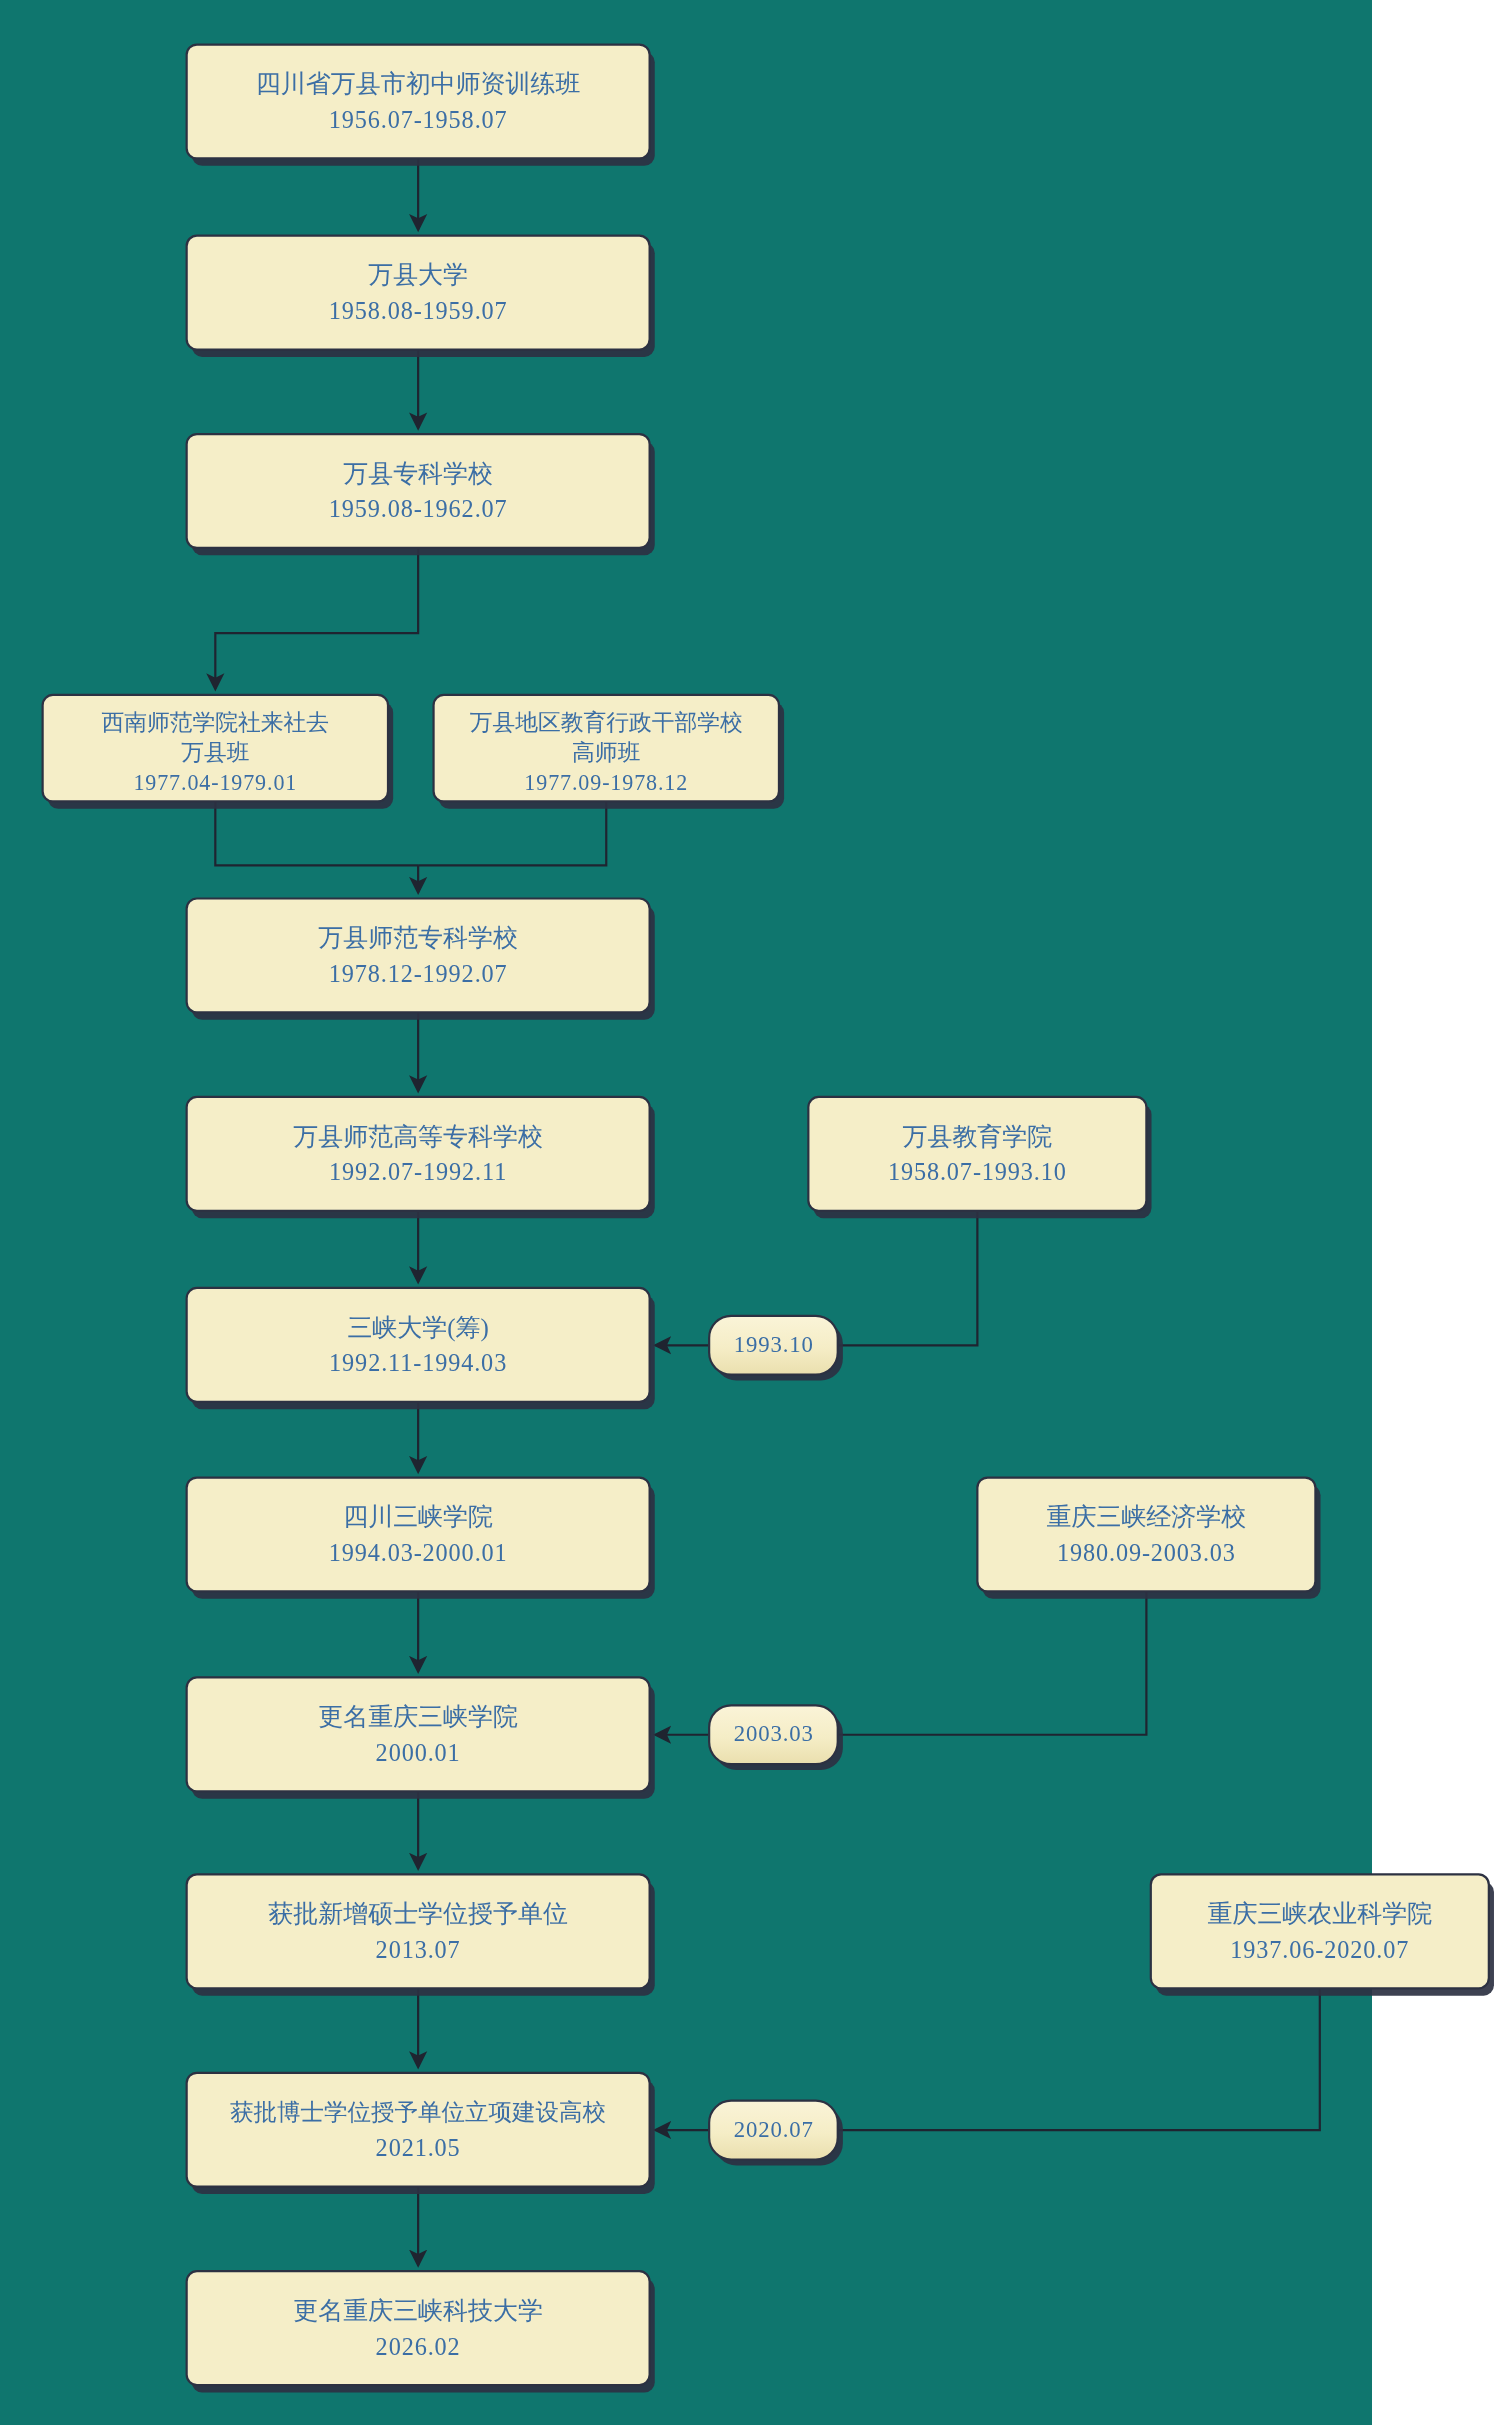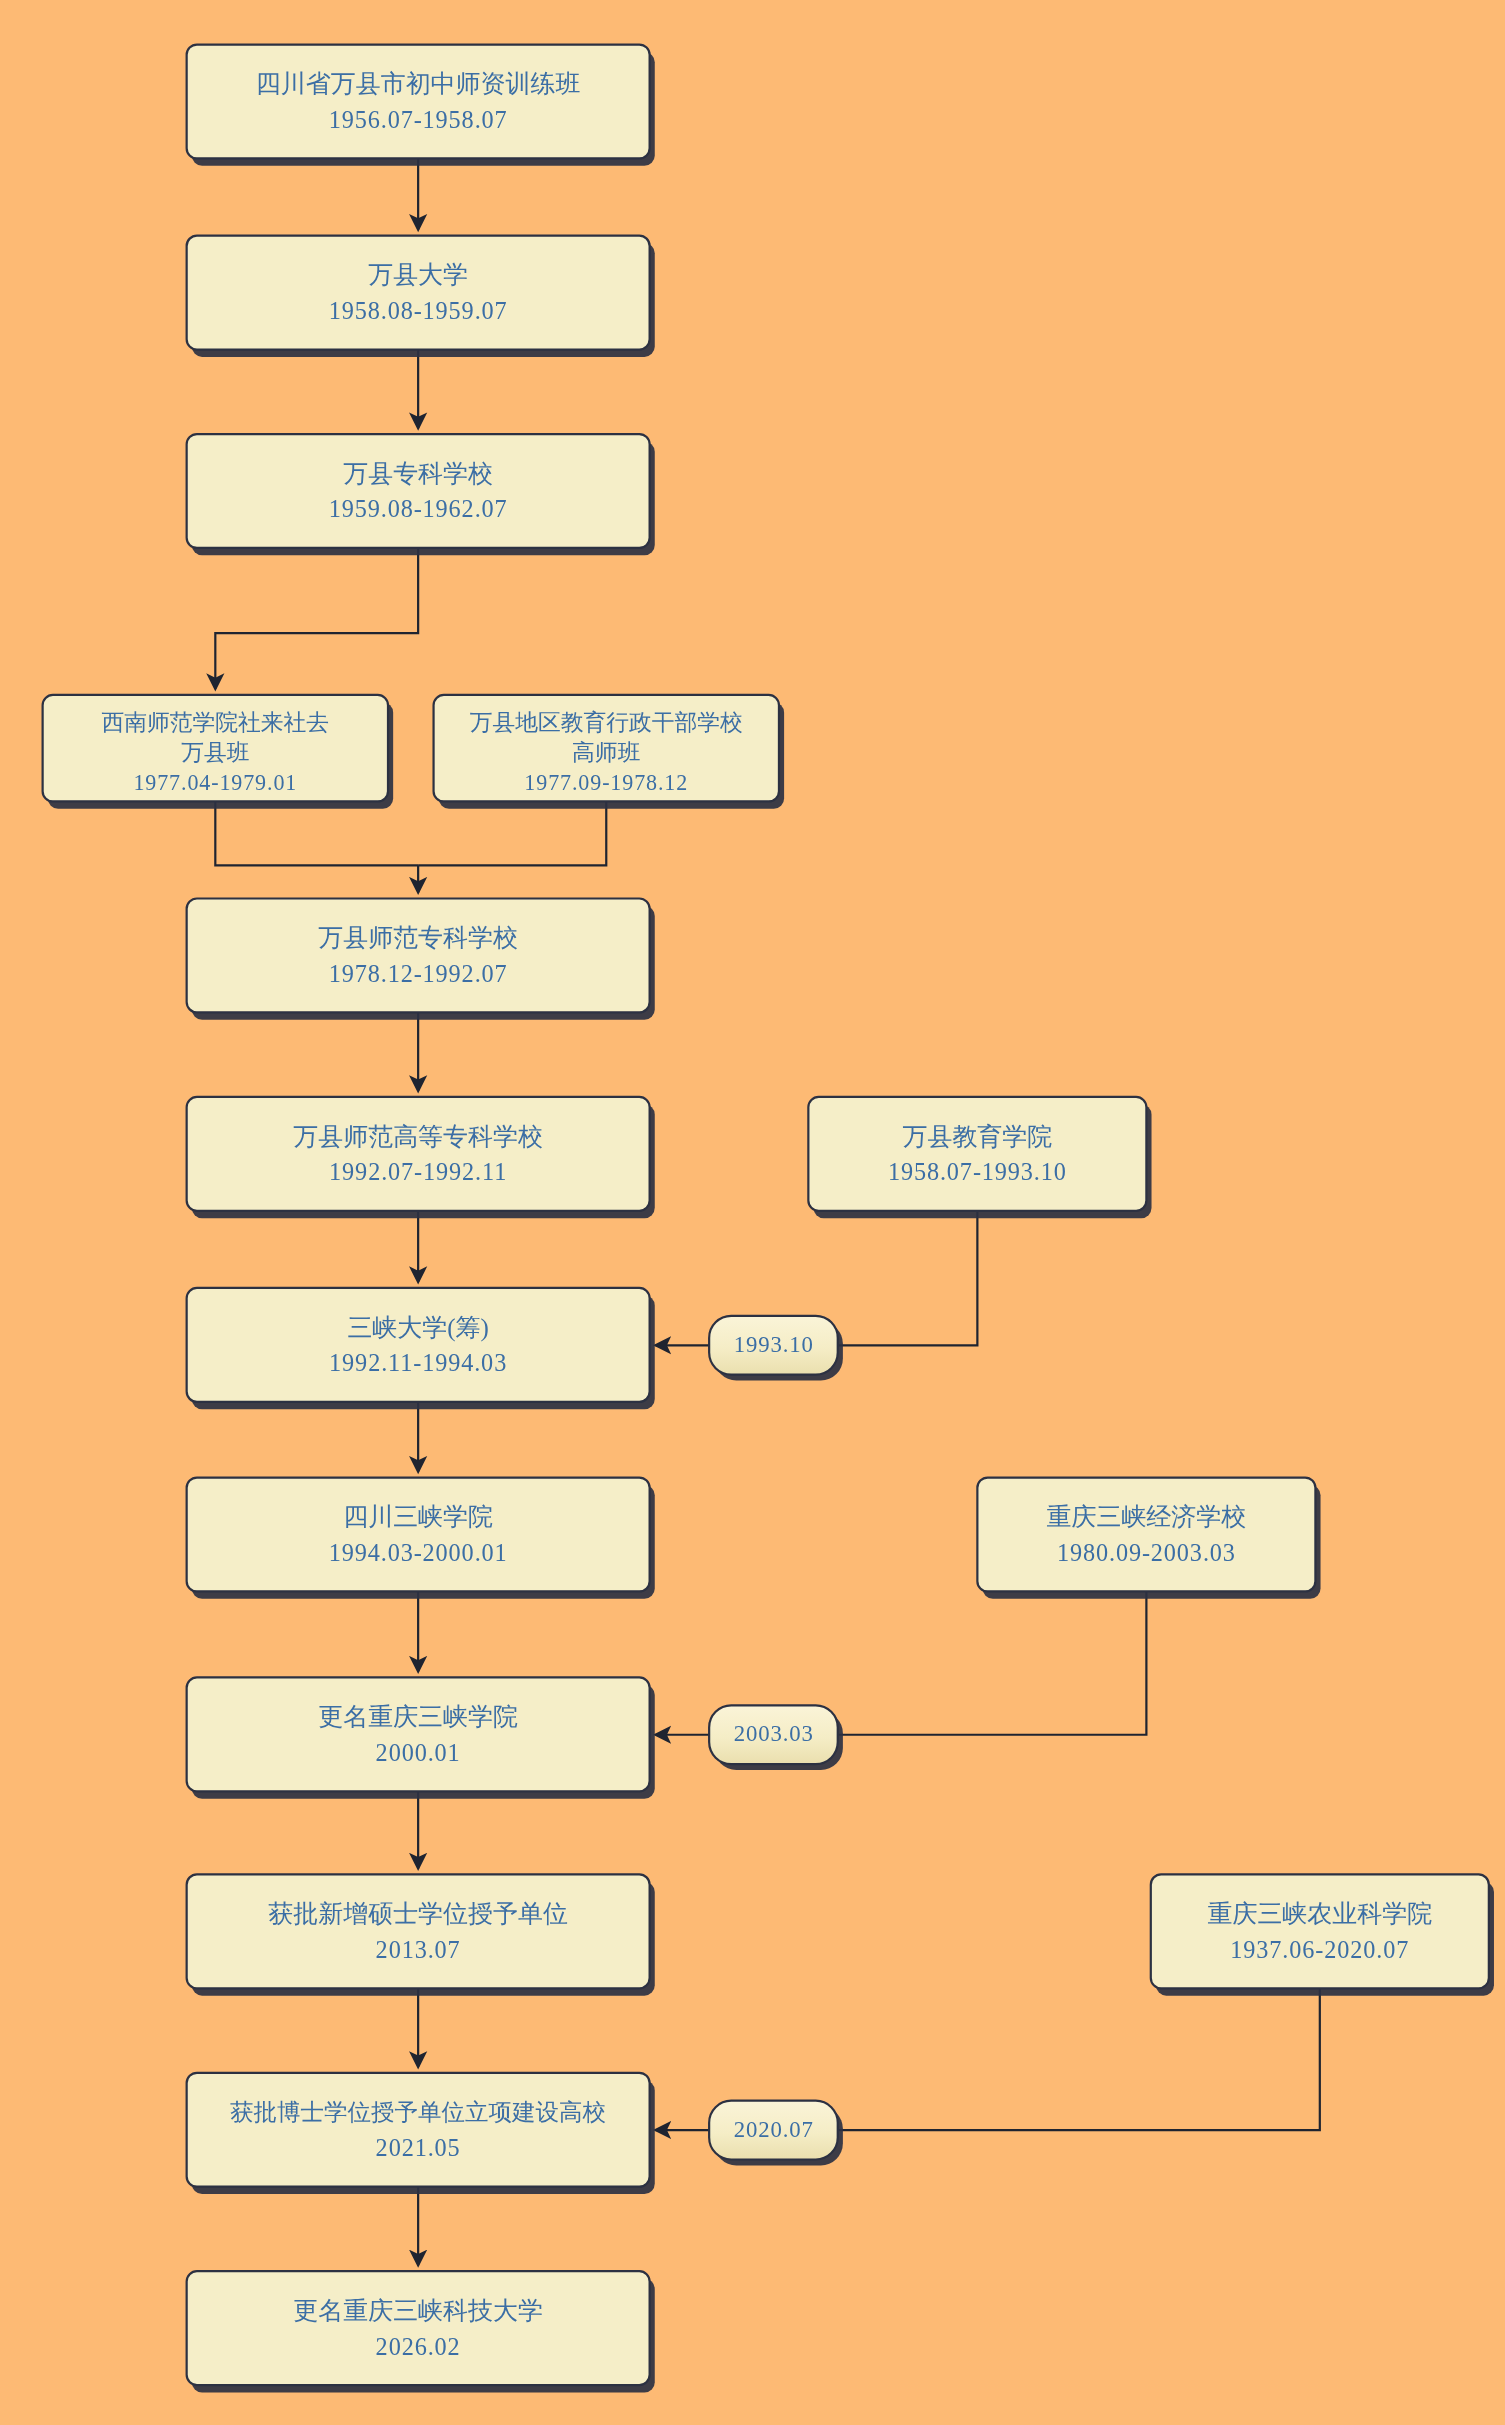--- a/index.html
+++ b/index.html
@@ -8,23 +8,23 @@
     background: #ffffff;
   }
   body {
     width: 1505px;
     height: 2426px;
     overflow: hidden;
     font-family: "Liberation Serif", "DejaVu Serif", serif;
   }
   #chart-root {
     position: relative;
-    width: 1505px;
+    width: 1372px;
     height: 2426px;
-    background: #fdba74;
+    background: #0f766e;
   }
   svg#flow-svg {
     display: block;
     width: 1505px;
     height: 2426px;
   }
   .node-rect {
     fill: #f5eec8;
     stroke: #2c3142;
     stroke-width: 3;

